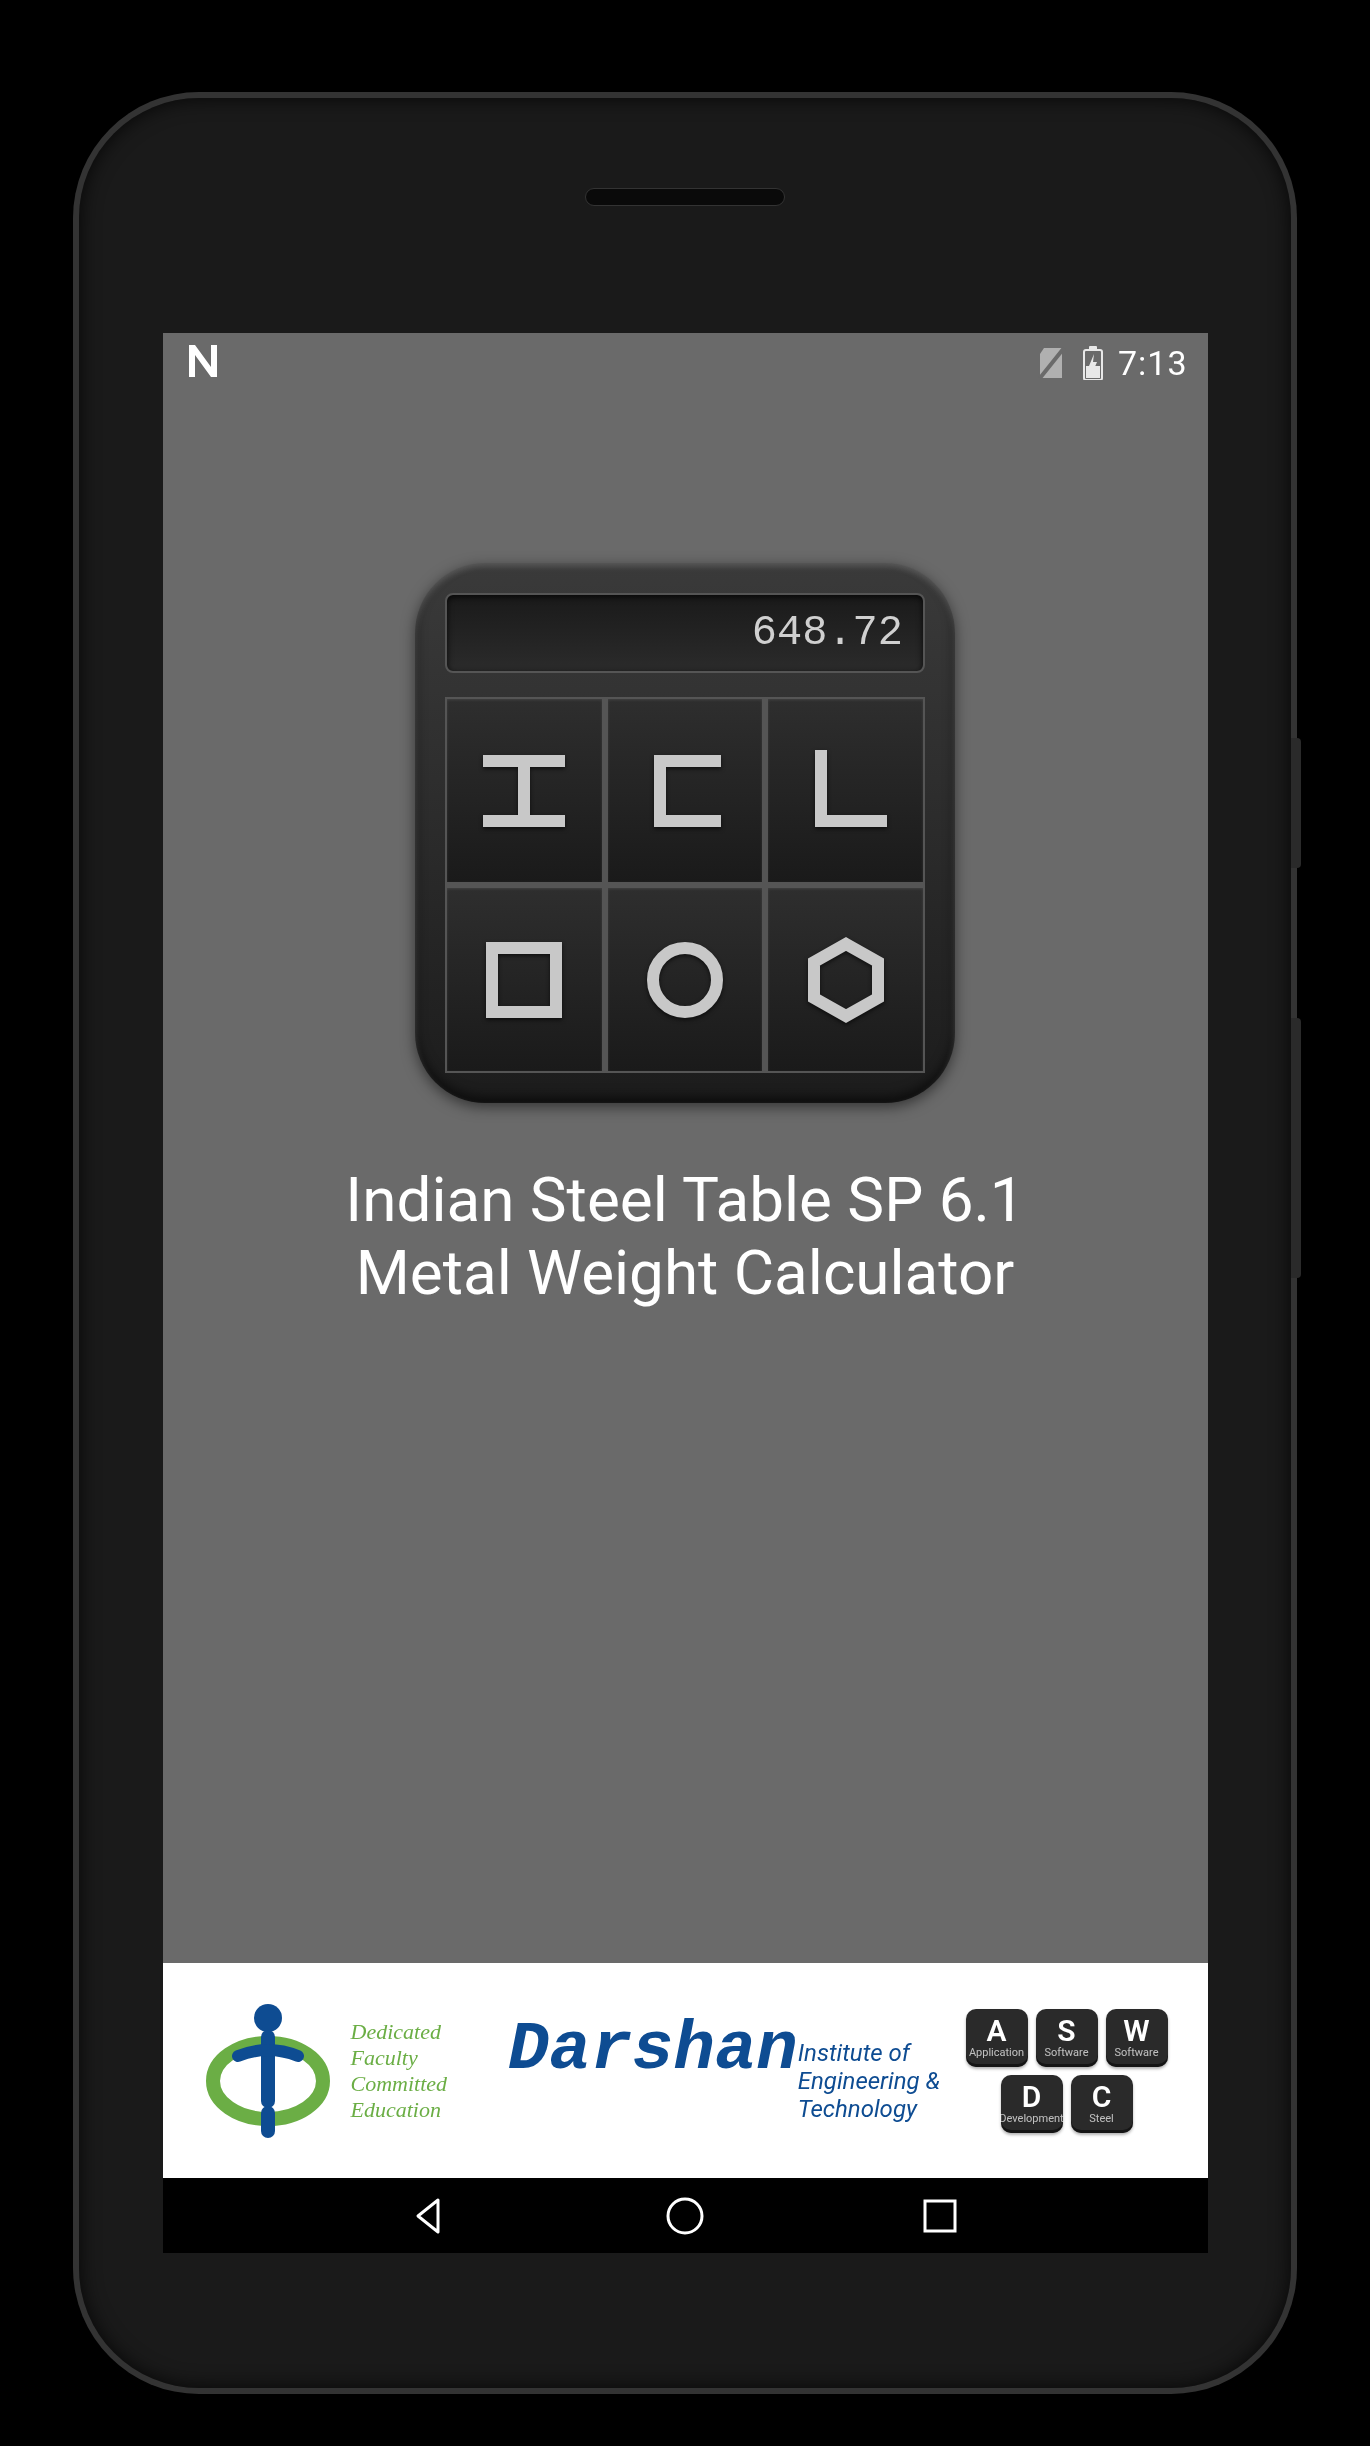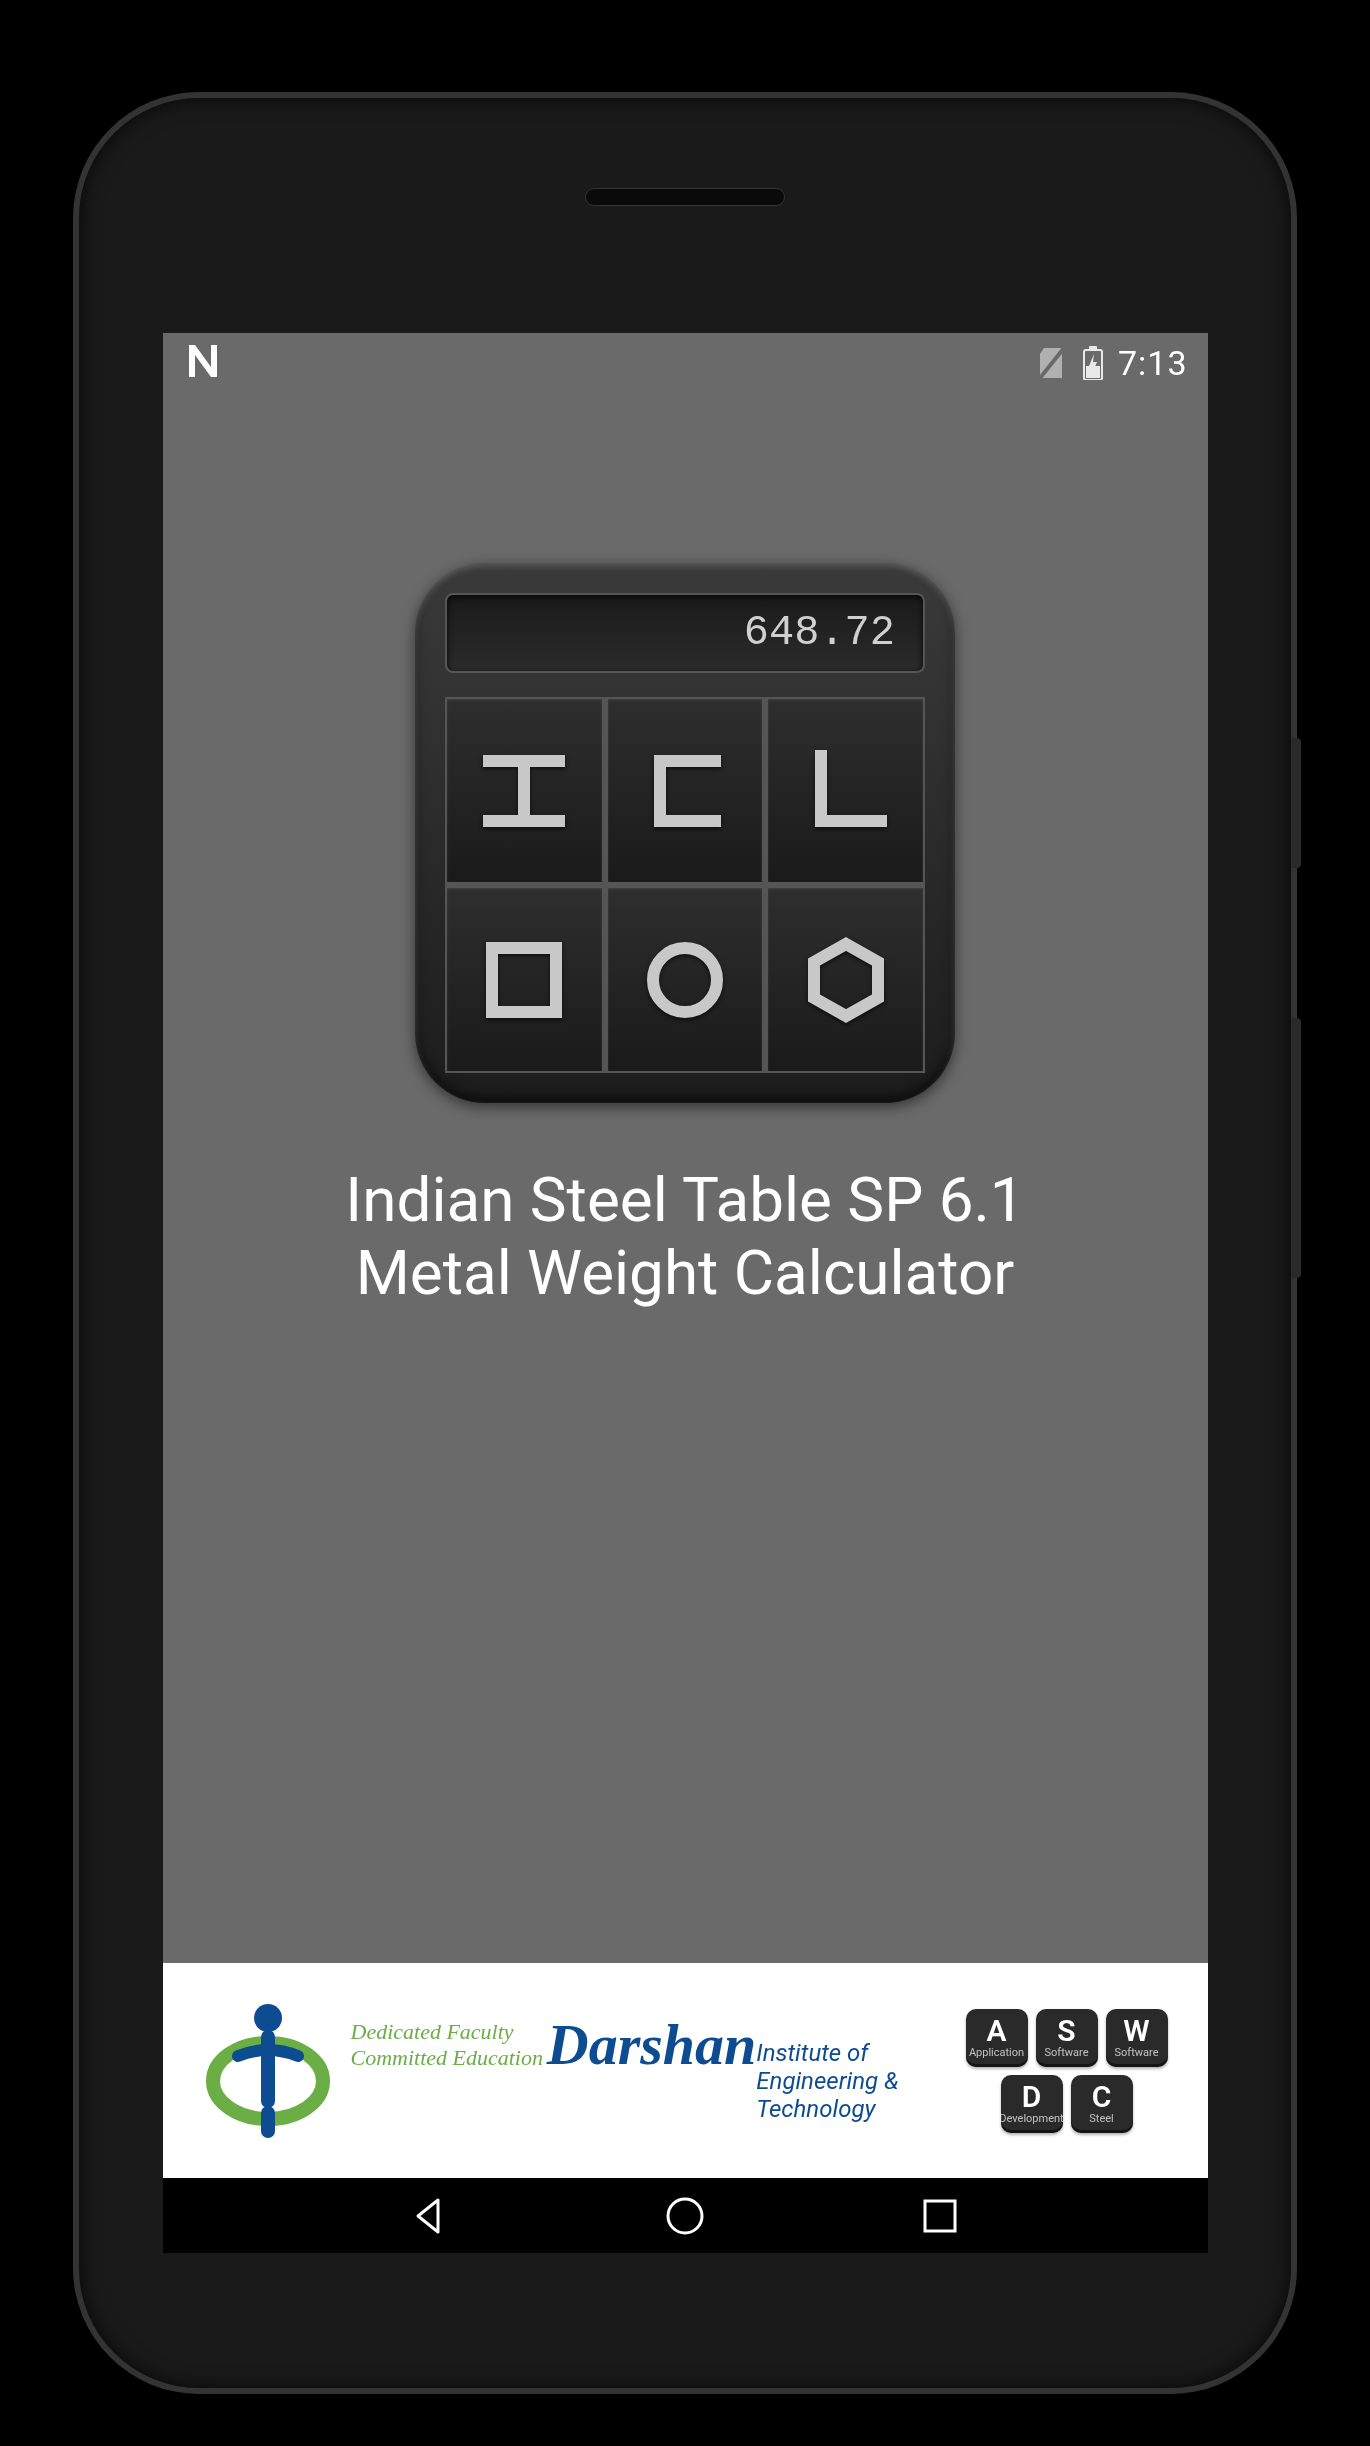--- a/index.html
+++ b/index.html
@@ -120,21 +120,21 @@
 }
 
 .calc-display {
   height: 80px;
   background: linear-gradient(180deg, #1a1a1a, #2b2b2b);
   border: 2px solid #555;
   border-radius: 8px;
   display: flex;
   align-items: center;
   justify-content: flex-end;
-  padding-right: 28px;
+  padding-right: 20px;
   color: #d0d0d0;
   font-size: 42px;
   font-family: "Courier New", monospace;
   box-shadow: inset 0 2px 6px rgba(0,0,0,0.8);
 }
 
 .calc-grid {
   flex: 1;
   display: grid;
   grid-template-columns: 1fr 1fr 1fr;
@@ -185,25 +185,25 @@
 .darshan-text { display: flex; flex-direction: row; }
 .darshan-tagline {
   color: #6BAE45;
   font-size: 22px;
   font-style: italic;
   font-family: cursive;
   margin-bottom: -4px;
 }
 .darshan-name {
   color: #0E4C92;
-  font-size: 58px;
+  font-size: 69px;
   font-weight: 700;
   font-style: italic;
   line-height: 0.9;
-  font-family: Liberation Serif, serif;
+  font-family: Liberation Mono, monospace;
 }
 .darshan-sub {
   color: #0E4C92;
   font-size: 24px;
   font-style: italic;
   margin-top: 20px;
 }
 
 .aswdc {
   margin-left: auto;

